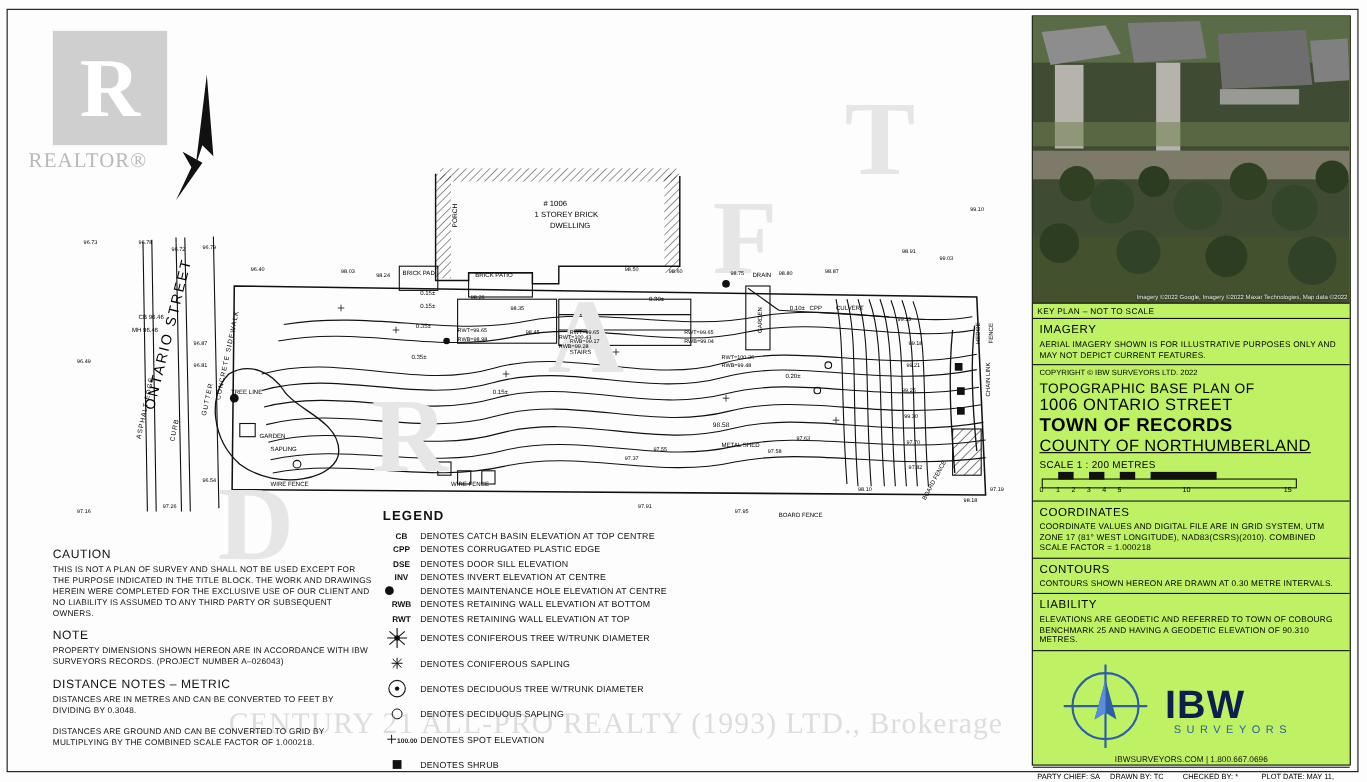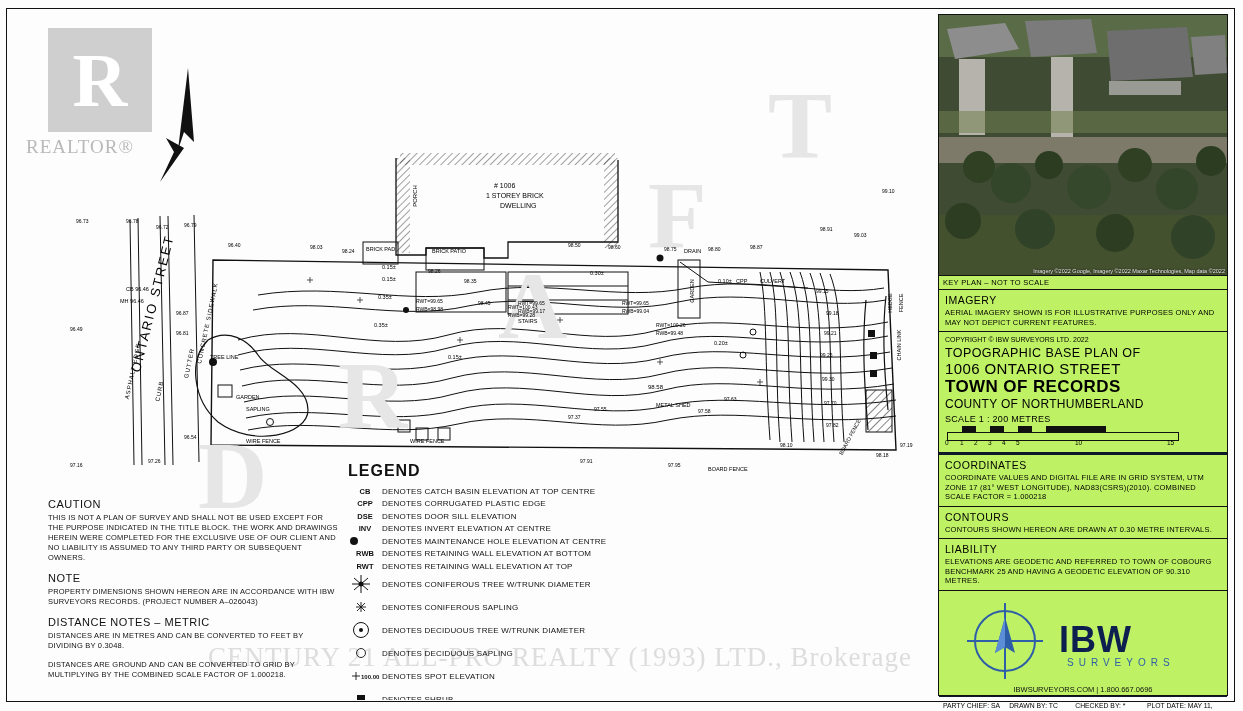--- a/index.html
+++ b/index.html
@@ -47,21 +47,21 @@
   }
   .c21{
     position:absolute;left:200px;top:632px;width:720px;
     color:#dddddd;font-size:27px;font-family:"Liberation Serif",serif;
     letter-spacing:1px;white-space:nowrap;
   }
   
   .legend{
     position:absolute;left:340px;top:452px;width:350px;font-size:8.5px;color:#111;
   }
-  .legend-title{font-size:16px;font-weight:bold;letter-spacing:1px;margin-bottom:5px;}
+  .legend-title{font-size:12px;font-weight:bold;letter-spacing:1px;margin-bottom:5px;}
   .legend-row{display:flex;align-items:center;height:12.5px;}
   .legend-sym{width:34px;text-align:center;font-size:7.5px;font-weight:bold;}
   .legend-txt{font-size:8px;letter-spacing:0.2px;white-space:nowrap;}
   .legend-row.tall{height:23px;}
   
   .notes{position:absolute;left:40px;top:488px;width:290px;color:#111;}
   .notes h3{margin:0 0 3px 0;font-size:11px;font-weight:normal;letter-spacing:0.5px;}
   .notes p{margin:0 0 9px 0;font-size:7.5px;line-height:10px;letter-spacing:0.2px;}
   
   .right{
@@ -75,26 +75,26 @@
   .aerial-credit{
     position:absolute;right:2px;bottom:1px;color:#e9e9e9;font-size:5.5px;
     text-shadow:0 0 2px #000;
   }
   .keyplan-bar{
     font-size:7.5px;padding:2px 4px;border-bottom:1px solid #111;letter-spacing:0.3px;
   }
   .blk{padding:4px 6px;border-bottom:1px solid #111;}
   .blk h4{margin:0 0 2px 0;font-size:10.5px;font-weight:normal;letter-spacing:0.5px;}
   .blk p{margin:0;font-size:7.5px;line-height:9.5px;letter-spacing:0.2px;}
-  .titleblk{padding:4px 6px;border-bottom:3px solid #0f172a;}
+  .titleblk{padding:4px 6px;border-bottom:1px solid #0f172a;}
   .titleblk .cw{font-size:7px;margin-bottom:3px;}
   .titleblk .t1{font-size:12.5px;letter-spacing:0.4px;}
   .titleblk .t2{font-size:15px;letter-spacing:0.4px;}
   .titleblk .t3{font-size:17px;font-weight:bold;letter-spacing:0.4px;}
-  .titleblk .t4{font-size:12px;letter-spacing:0.3px;}
+  .titleblk .t4{font-size:15px;letter-spacing:0.3px;text-decoration:underline;}
   .titleblk .t5{font-size:9px;letter-spacing:0.3px;margin-top:3px;}
   .scalebar{position:relative;height:22px;margin-top:2px;}
   .scalebar .bar{position:absolute;left:2px;top:6px;width:230px;height:7px;border:1px solid #111;}
   .scalebar .seg{position:absolute;top:0;height:7px;background:#111;}
   .scalebar .lbl{position:absolute;top:13px;font-size:6.5px;}
   .logo-area{height:105px;position:relative;border-bottom:1px solid #0f172a;}
   .logo-text{
     position:absolute;left:120px;top:28px;font-size:36px;font-weight:bold;
     color:#0d1f4f;letter-spacing:1px;font-family:"Liberation Sans",sans-serif;
   }

